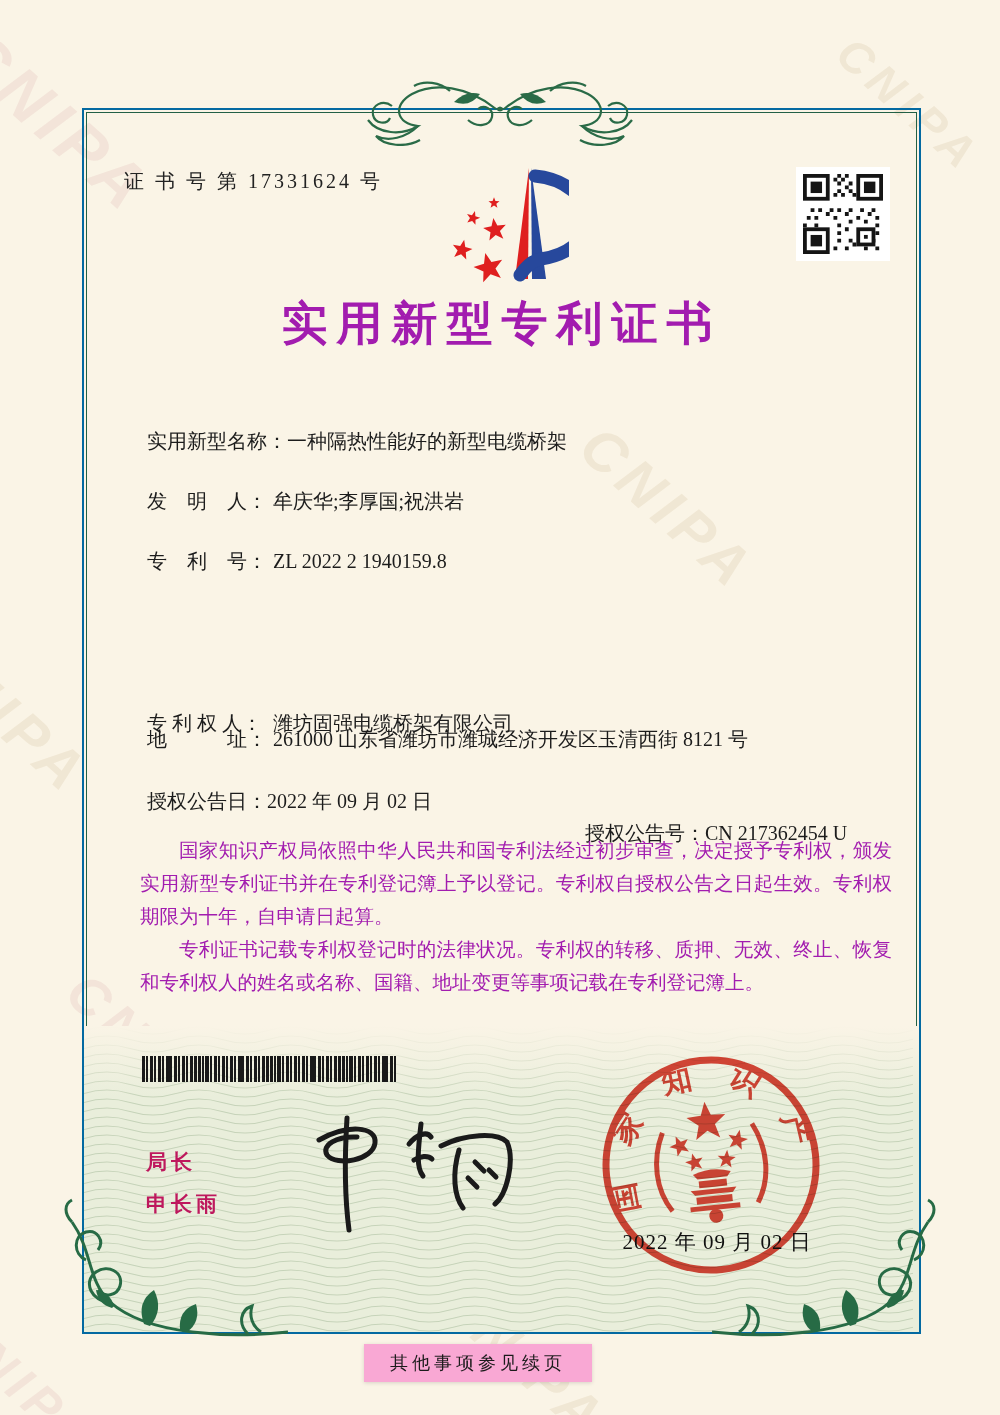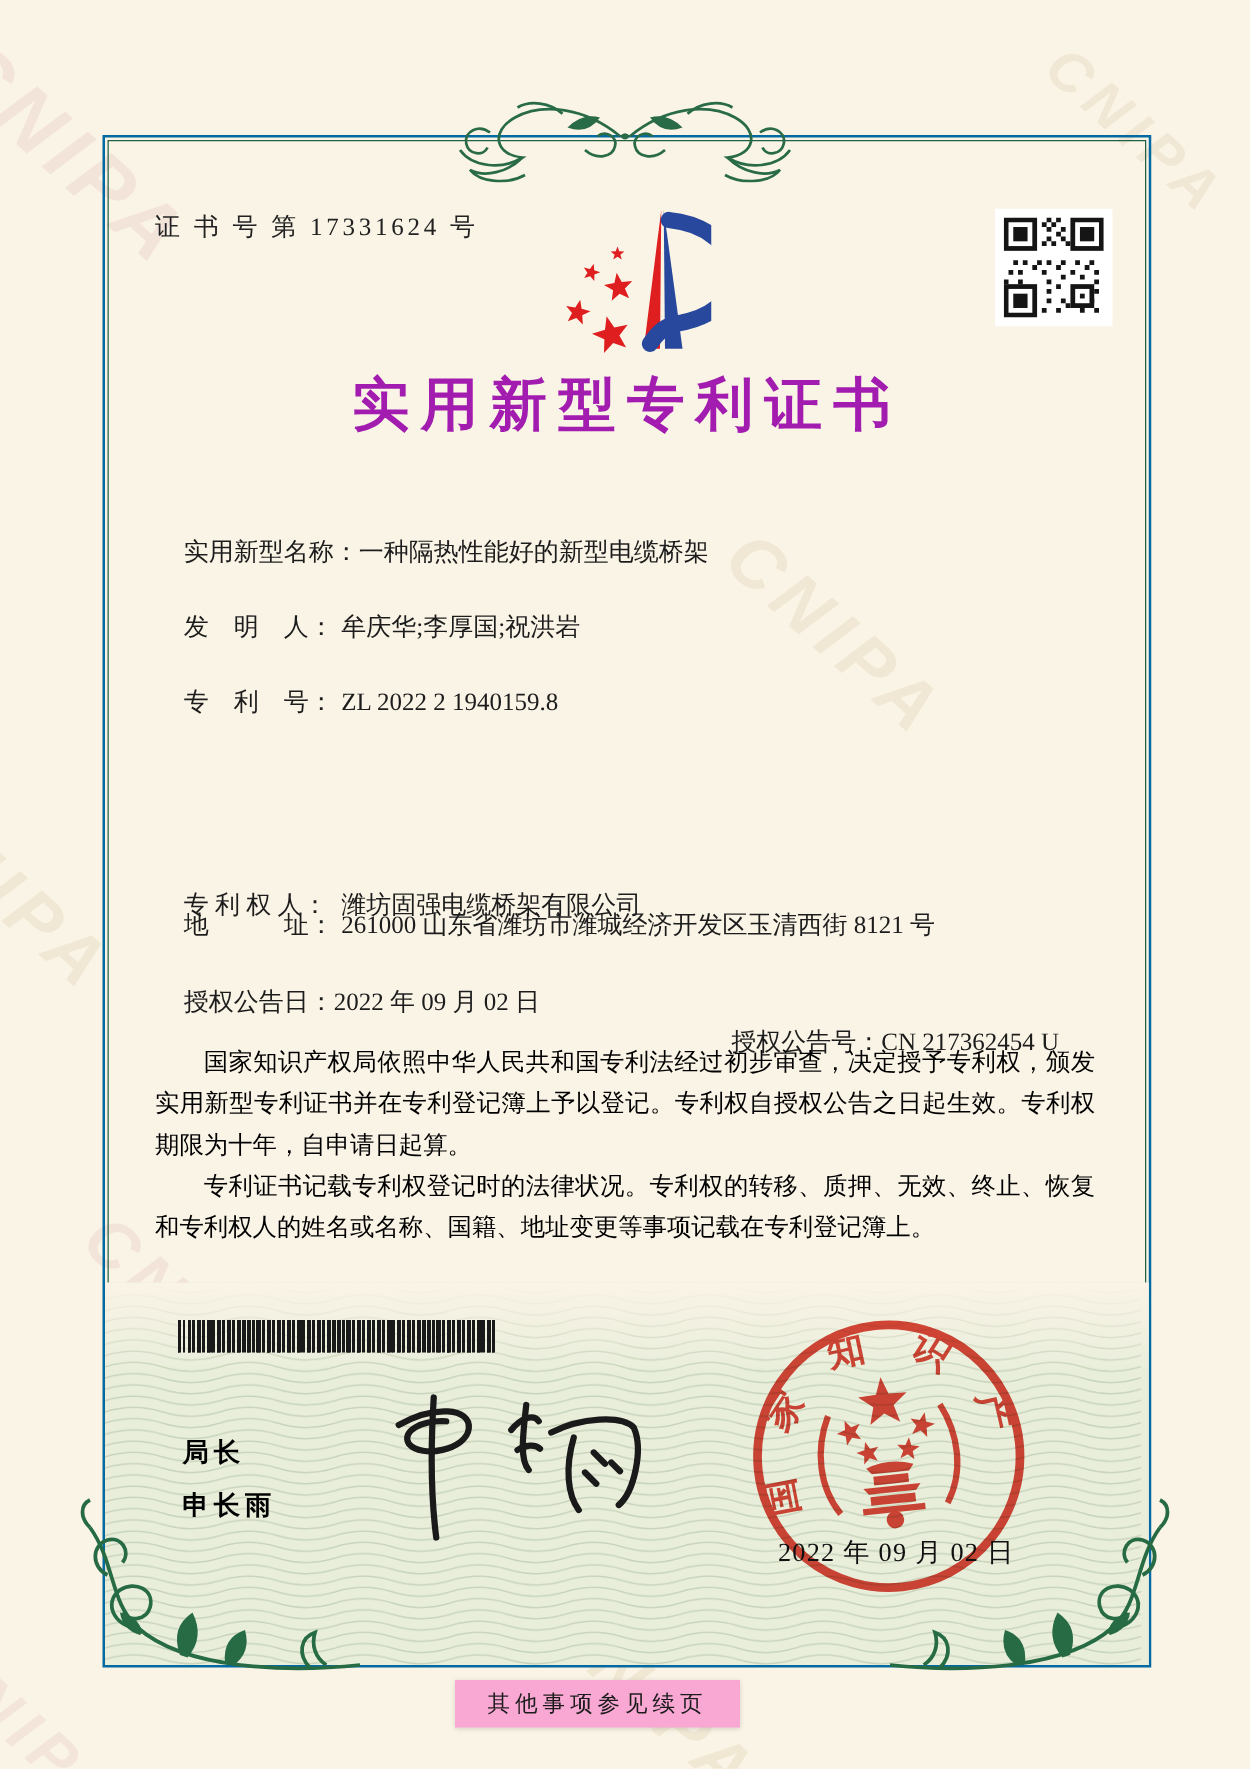--- a/index.html
+++ b/index.html
@@ -42,34 +42,34 @@
   .qr{position:absolute;left:712px;top:57px;width:94px;height:94px;background:#fff;
       display:flex;align-items:center;justify-content:center;}
   .title{position:absolute;left:0;top:183px;width:100%;text-align:center;
          font-size:46px;font-weight:bold;letter-spacing:9px;color:#a21caf;}
   
   .frow{position:absolute;left:63px;font-size:20px;white-space:nowrap;}
   .flabel{display:inline-block;min-width:126px;}
   .r0{top:318px;} .r1{top:378px;} .r2{top:438px;} .r3{top:496px;} .r4{top:556px;margin-top:44px;} .r5{top:616px;}
   .grant{top:678px;}
   .grant .part2{position:absolute;left:438px;top:0;white-space:nowrap;margin-top:32px;}
-  .paras{position:absolute;left:40px;top:724px;width:752px;font-size:19.5px;line-height:33px;
-         text-align:justify;color:#000000;}
+  .paras{position:absolute;left:56px;top:724px;width:752px;font-size:19.5px;line-height:33px;
+         text-align:justify;color:#a21caf;}
   .paras p{margin:0;text-indent:2em;}
   
   .band{position:absolute;left:0;right:0;bottom:0;height:306px;background:#e9eedb;overflow:hidden;}
   .band-fade{position:absolute;left:0;right:0;top:0;height:72px;
              background:linear-gradient(#faf4e6,rgba(250,244,230,0));}
   .barcode{position:absolute;left:58px;top:946px;width:254px;height:26px;
     background-image:
       repeating-linear-gradient(90deg,#191919 0 2px,transparent 2px 4px),
       repeating-linear-gradient(90deg,#191919 0 3px,transparent 3px 8px),
       repeating-linear-gradient(90deg,#191919 0 1px,transparent 1px 9px);}
   .officer{position:absolute;left:62px;font-size:21px;font-weight:bold;
-           font-family:"Liberation Sans","DejaVu Sans",sans-serif;color:#000000;letter-spacing:4px;}
+           font-family:"Liberation Sans","DejaVu Sans",sans-serif;color:#be185d;letter-spacing:4px;}
   .officer.t{top:1038px;} .officer.n{top:1080px;}
   .sig{position:absolute;left:205px;top:1000px;}
   .seal{position:absolute;left:512px;top:940px;width:230px;height:230px;mix-blend-mode:multiply;}
   .seal svg{transform:rotate(-6deg);}
   .seal-date{position:absolute;left:512px;top:1118px;width:230px;text-align:center;
              font-size:21px;letter-spacing:1px;color:#101010;padding-left:6px;}
   .page-info{position:absolute;left:0;top:1186px;width:100%;text-align:center;
              font-size:17px;letter-spacing:2px;color:#222;}
   
   .footer-note{position:absolute;left:478px;top:1344px;transform:translateX(-50%);

